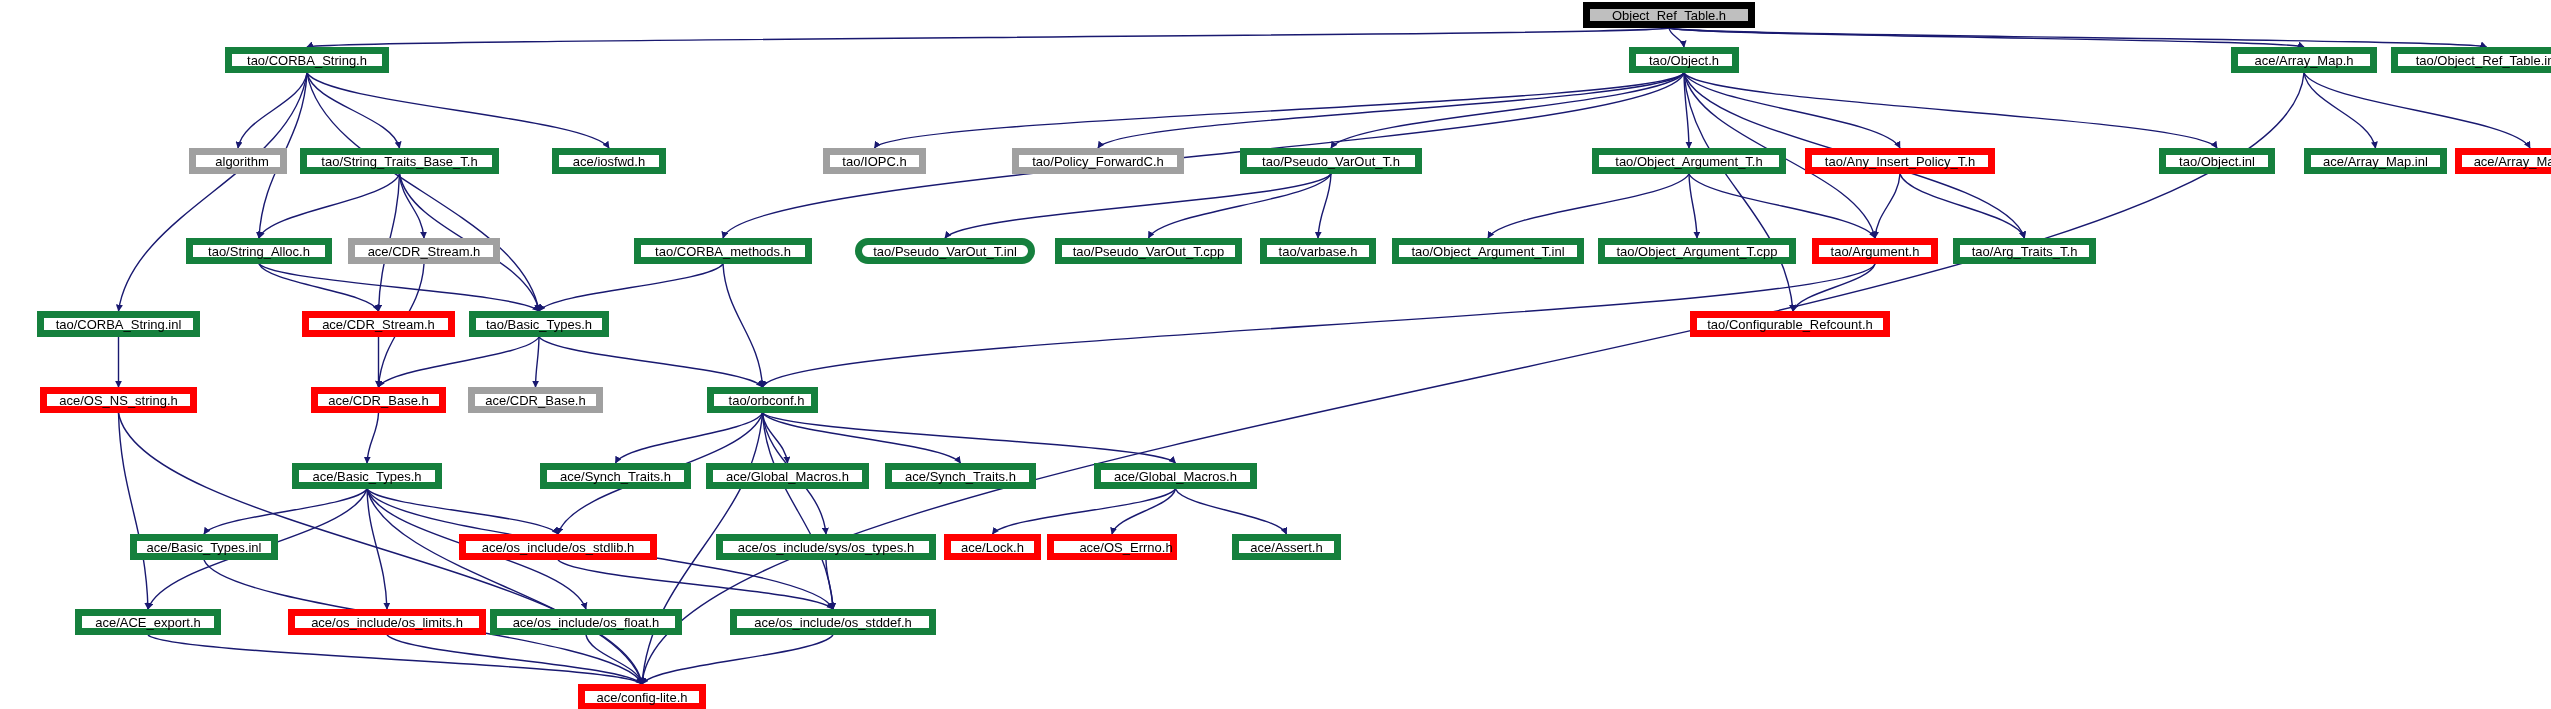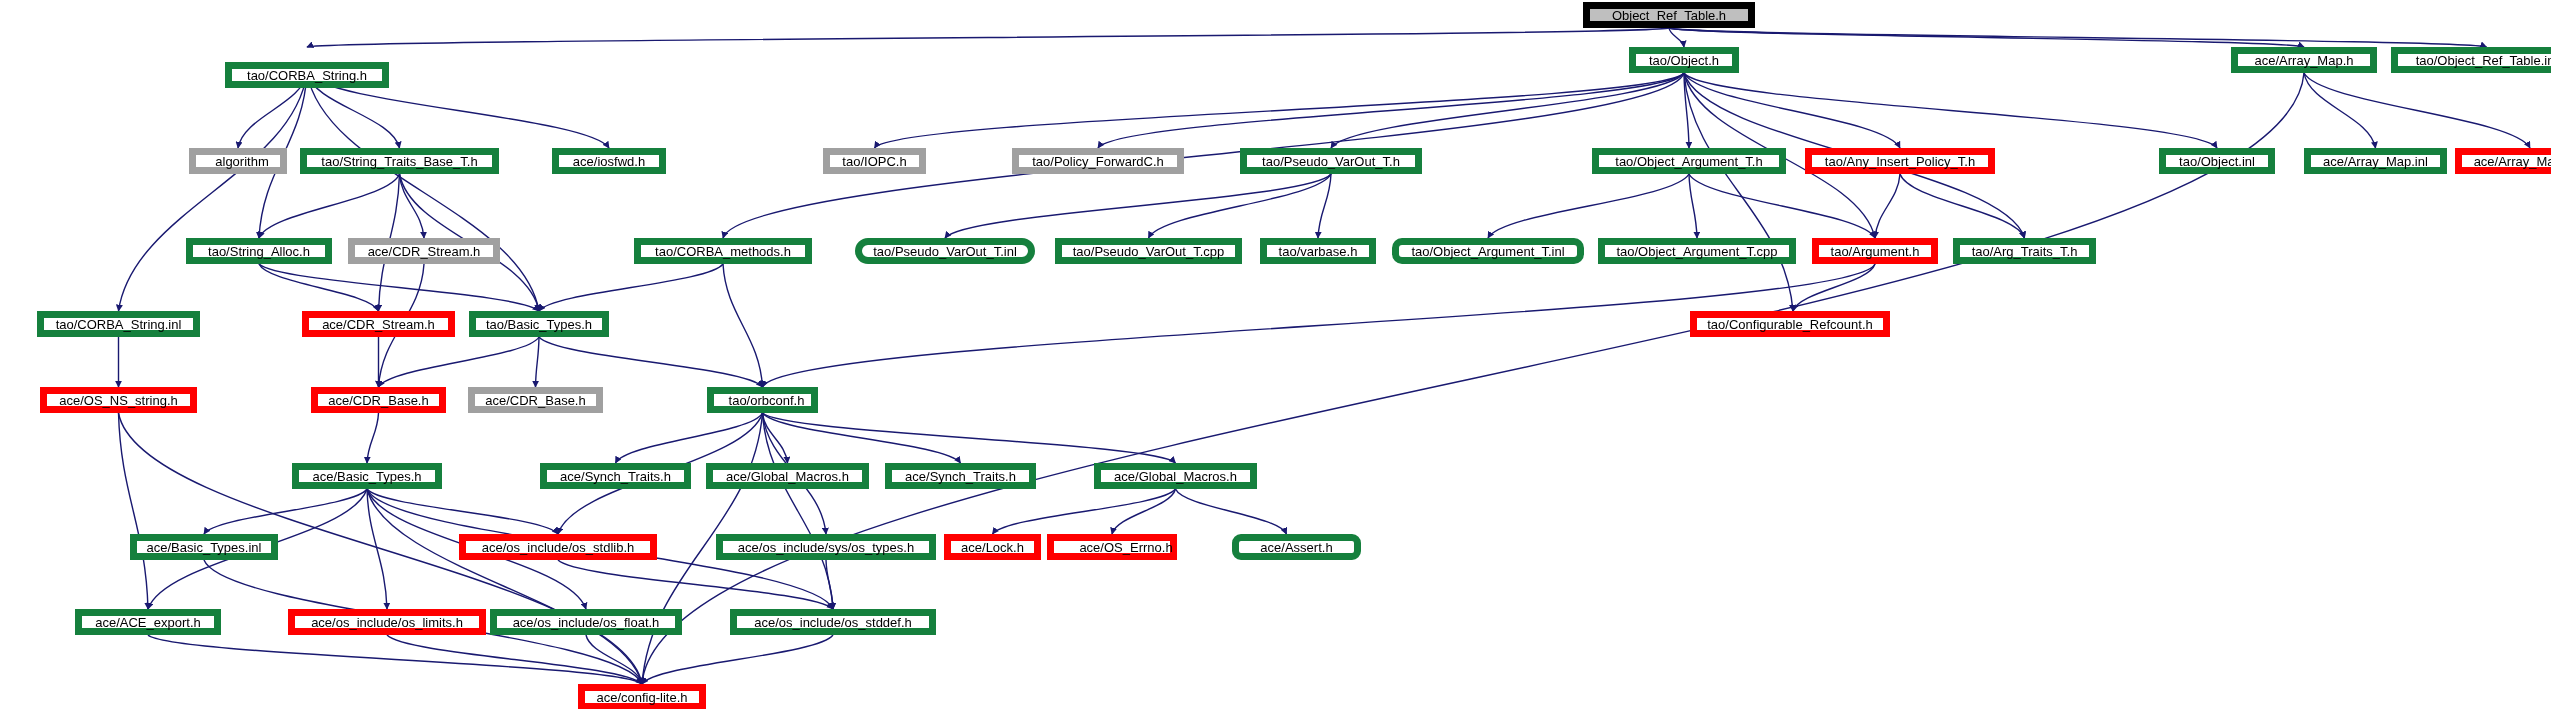--- a/index.html
+++ b/index.html
@@ -118,21 +118,21 @@
         <path d="M 1875 264 C 1854 315.65999999999997, 783.5 335.34000000000003, 762.5 387" marker-end="url(#arrow)"></path>
         <path d="M 2304 73 C 2309.5055 104.5, 2369.9945 116.5, 2375.5 148" marker-end="url(#arrow)"></path>
         <path d="M 2304 73 C 2321.402 104.5, 2512.598 116.5, 2530 148" marker-end="url(#arrow)"></path>
         <path d="M 2304 73 C 2283 329.62, 663 427.38, 642 684" marker-end="url(#arrow)"></path>
       </g>
   </svg>
   <div id="nodes">
       <div class="node root" style="left: 1583px; top: 2px; width: 172px;">
         <span>Object_Ref_Table.h</span>
       </div>
-      <div class="node" style="left: 225px; top: 62px; width: 164px;">
+      <div class="node" style="left: 225px; top: 47px; width: 164px;">
         <span>tao/CORBA_String.h</span>
       </div>
       <div class="node" style="left: 1629px; top: 47px; width: 110px;">
         <span>tao/Object.h</span>
       </div>
       <div class="node" style="left: 2231px; top: 47px; width: 146px;">
         <span>ace/Array_Map.h</span>
       </div>
       <div class="node" style="left: 2391px; top: 47px; width: 191px;">
         <span>tao/Object_Ref_Table.inl</span>
@@ -181,21 +181,21 @@
       </div>
       <div class="node" style="left: 855px; top: 238px; width: 180px; border-radius: 13px;">
         <span>tao/Pseudo_VarOut_T.inl</span>
       </div>
       <div class="node" style="left: 1055px; top: 238px; width: 187px;">
         <span>tao/Pseudo_VarOut_T.cpp</span>
       </div>
       <div class="node" style="left: 1260px; top: 238px; width: 116px;">
         <span>tao/varbase.h</span>
       </div>
-      <div class="node" style="left: 1392px; top: 238px; width: 192px; border-radius: 10px;">
+      <div class="node" style="left: 1392px; top: 238px; width: 192px;">
         <span>tao/Object_Argument_T.inl</span>
       </div>
       <div class="node" style="left: 1598px; top: 238px; width: 198px;">
         <span>tao/Object_Argument_T.cpp</span>
       </div>
       <div class="node red" style="left: 1812px; top: 238px; width: 126px;">
         <span>tao/Argument.h</span>
       </div>
       <div class="node" style="left: 1953px; top: 238px; width: 143px;">
         <span>tao/Arg_Traits_T.h</span>
@@ -247,21 +247,21 @@
       </div>
       <div class="node" style="left: 716px; top: 534px; width: 220px;">
         <span>ace/os_include/sys/os_types.h</span>
       </div>
       <div class="node red" style="left: 944px; top: 534px; width: 97px;">
         <span>ace/Lock.h</span>
       </div>
       <div class="node red" style="left: 1047px; top: 534px; width: 130px; padding-left: 28px;">
         <span>ace/OS_Errno.h</span>
       </div>
-      <div class="node" style="left: 1232px; top: 534px; width: 129px; border-radius: 9px;">
+      <div class="node" style="left: 1232px; top: 534px; width: 109px;">
         <span>ace/Assert.h</span>
       </div>
       <div class="node" style="left: 75px; top: 609px; width: 146px;">
         <span>ace/ACE_export.h</span>
       </div>
       <div class="node red" style="left: 288px; top: 609px; width: 198px;">
         <span>ace/os_include/os_limits.h</span>
       </div>
       <div class="node" style="left: 490px; top: 609px; width: 192px;">
         <span>ace/os_include/os_float.h</span>

